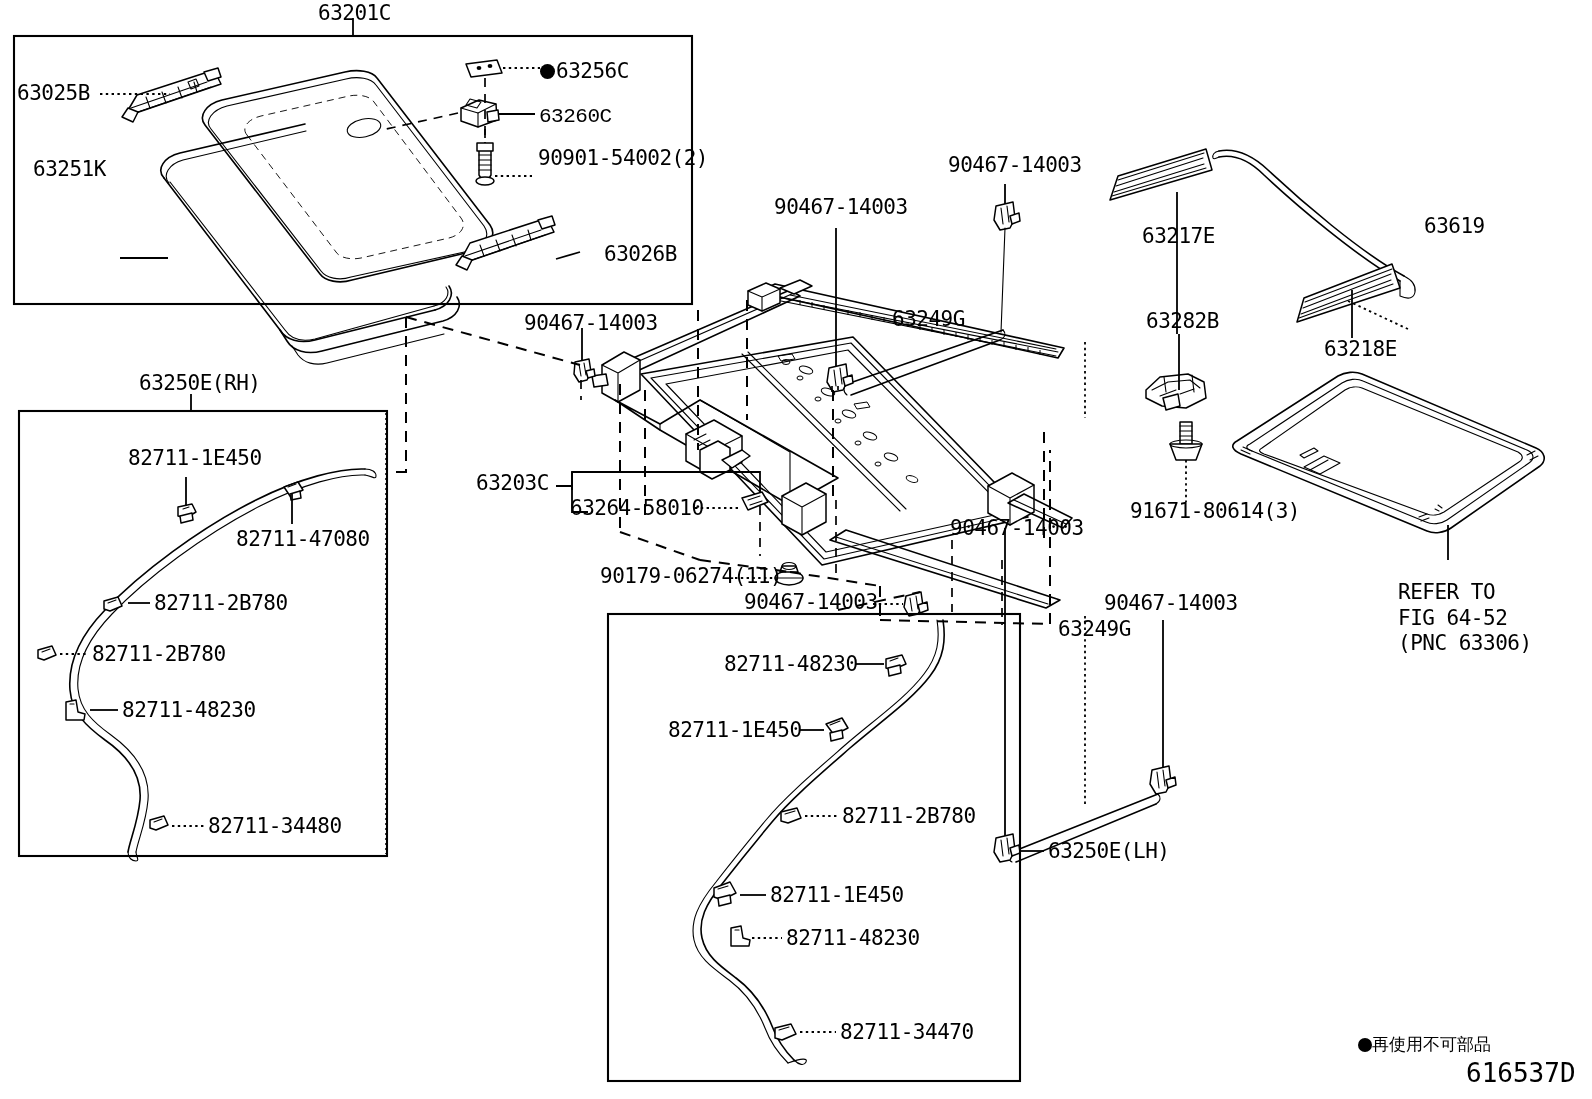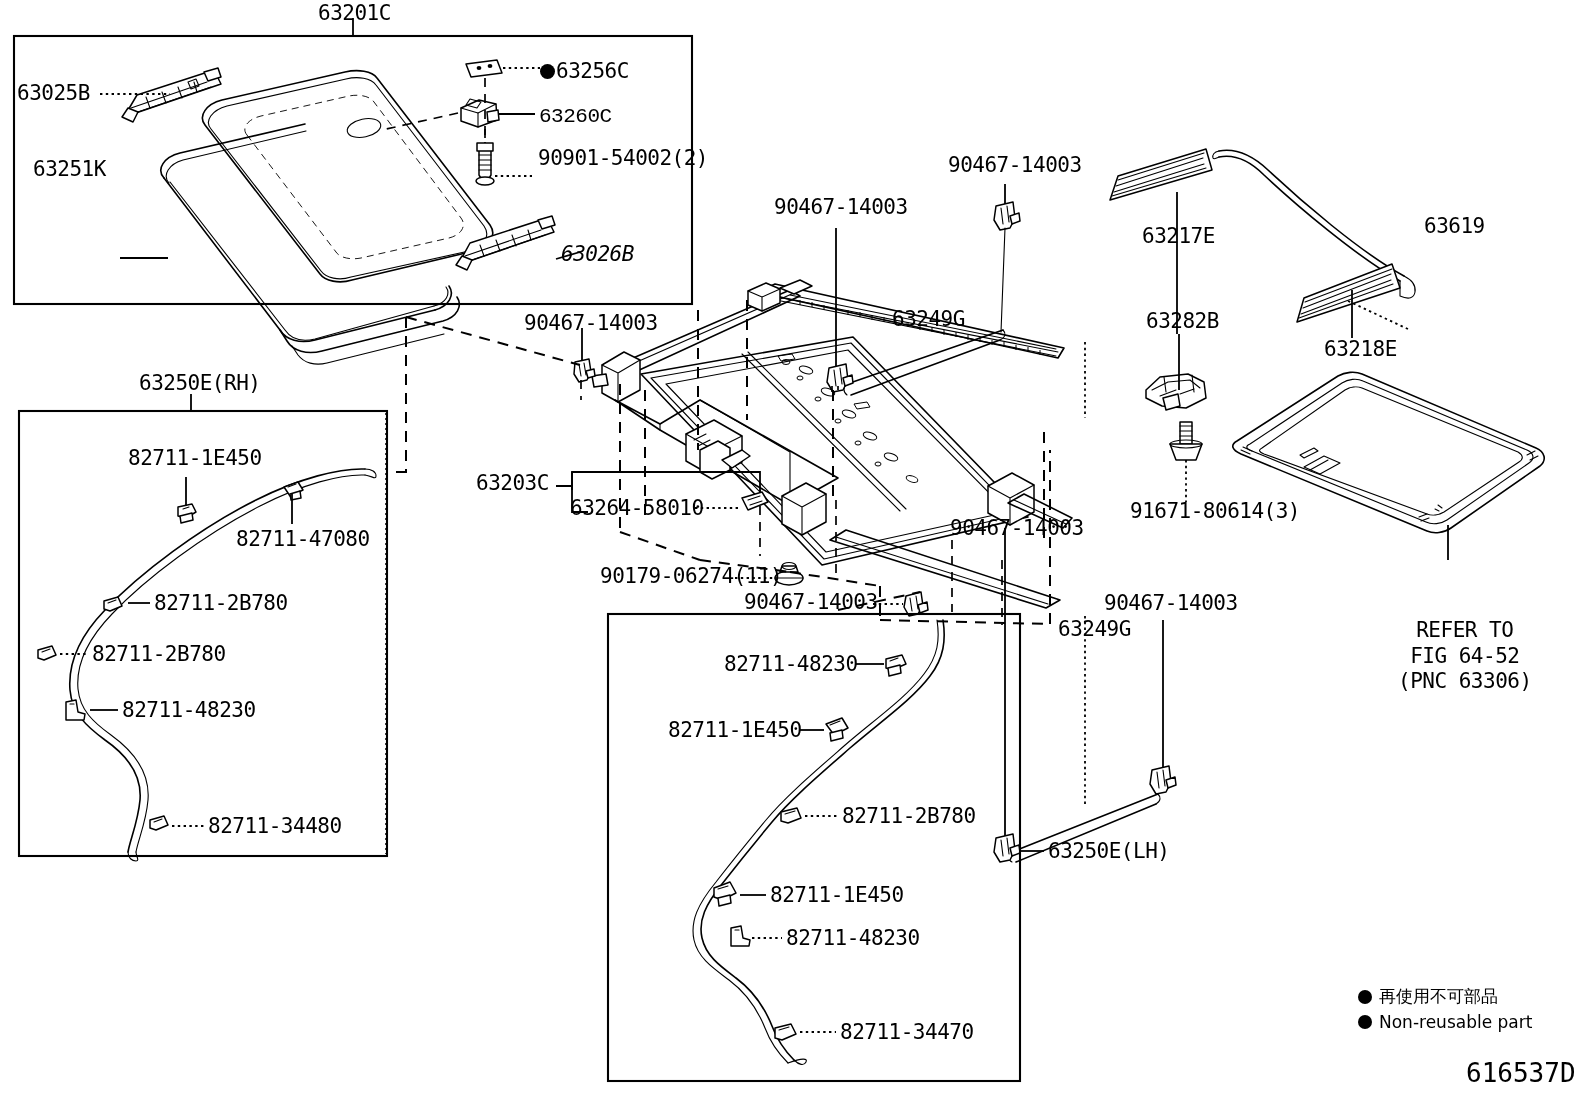--- a/index.html
+++ b/index.html
@@ -22,34 +22,33 @@
     height: 1099px;
   }
   .lbl {
     position: absolute;
     white-space: nowrap;
     font-family: "DejaVu Sans Mono", "Liberation Mono", monospace;
     font-size: 21px;
     letter-spacing: -0.5px;
     color: #000000;
     line-height: 1.05;
-    text-align: center;
   }
   .legend {
     position: absolute;
     font-family: "DejaVu Sans", "Liberation Sans", sans-serif;
     font-size: 17px;
     color: #000;
     white-space: nowrap;
   }
   .legend-row {
     display: flex;
     align-items: center;
-    gap: 7px;
     margin-bottom: 4px;
+    margin-top: 48px;
   }
   .dot {
     display: inline-block;
     width: 14px;
     height: 14px;
     border-radius: 50%;
     background: #000;
     flex: 0 0 auto;
   }
   .dot-inline {
@@ -62,21 +61,20 @@
     margin-right: 1px;
   }
   .figid {
     position: absolute;
     font-family: "DejaVu Sans Mono", "Liberation Mono", monospace;
     font-size: 26px;
     color: #000;
   }
   .multiline {
     line-height: 1.22;
-    margin-top: 38px;
   }
 </style>
 </head>
 <body>
 
 <div id="page">
 
   <svg id="svgroot" viewBox="0 0 1592 1099">
     <defs>
       <style>
@@ -506,21 +504,21 @@
   <div class="lbl" style="left:17px; top:82px;">63025B</div>
 
   <div class="lbl" style="left:33px; top:158px;">63251K</div>
 
   <div class="lbl" style="left:540px; top:60px;"><span class="dot-inline"></span><span>63256C</span></div>
 
   <div class="lbl" style="left:539px; top:106px;font-family:Liberation Mono, monospace;">63260C</div>
 
   <div class="lbl" style="left:538px; top:147px;">90901-54002(2)</div>
 
-  <div class="lbl" style="left:561px; top:243px;font-style:italic;">63026B</div>
+  <div class="lbl" style="left:604px; top:243px;">63026B</div>
 
   <div class="lbl" style="left:524px; top:312px;">90467-14003</div>
 
   <div class="lbl" style="left:774px; top:196px;">90467-14003</div>
 
   <div class="lbl" style="left:948px; top:154px;">90467-14003</div>
 
   <div class="lbl" style="left:892px; top:308px;">63249G</div>
 
   <div class="lbl" style="left:476px; top:472px;">63203C</div>

